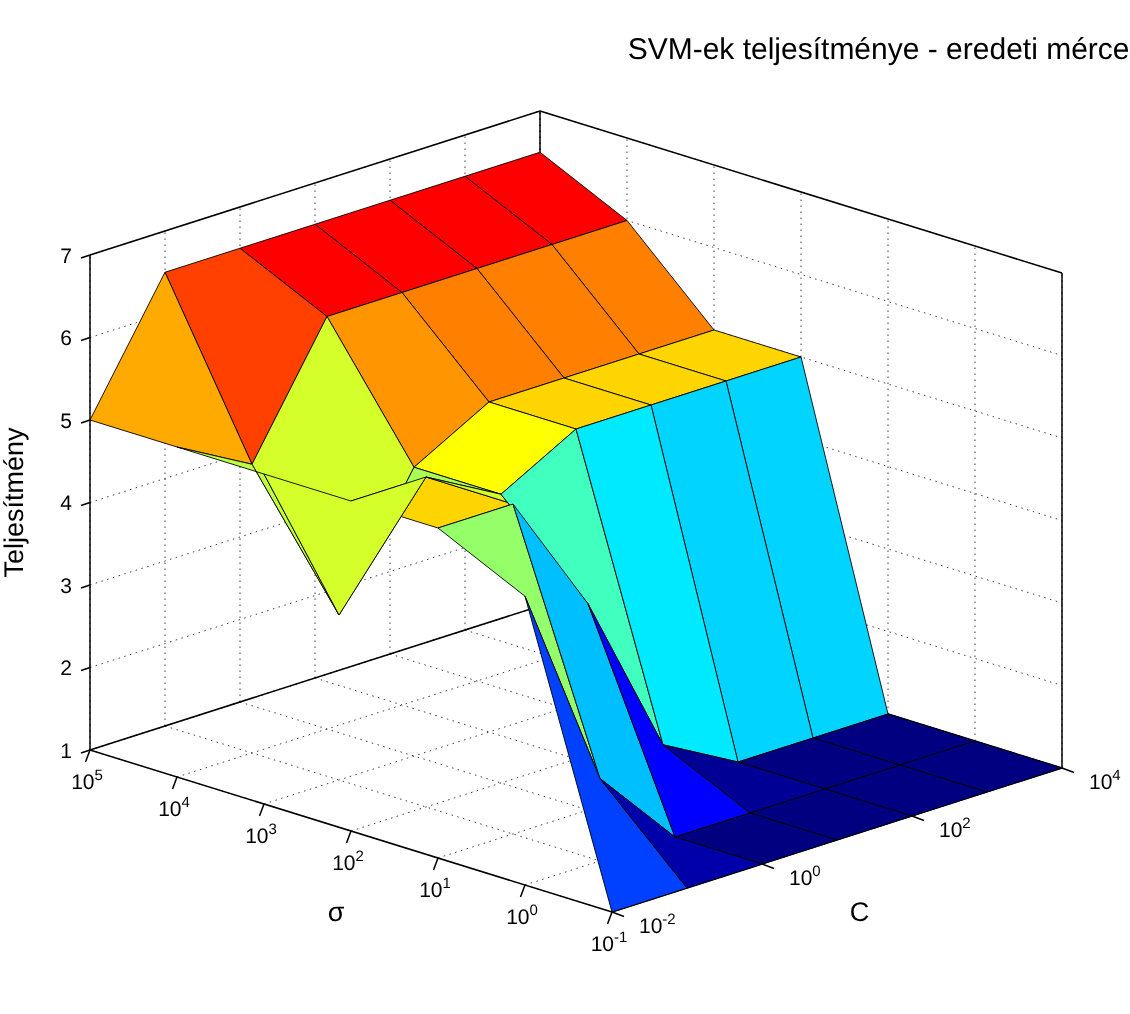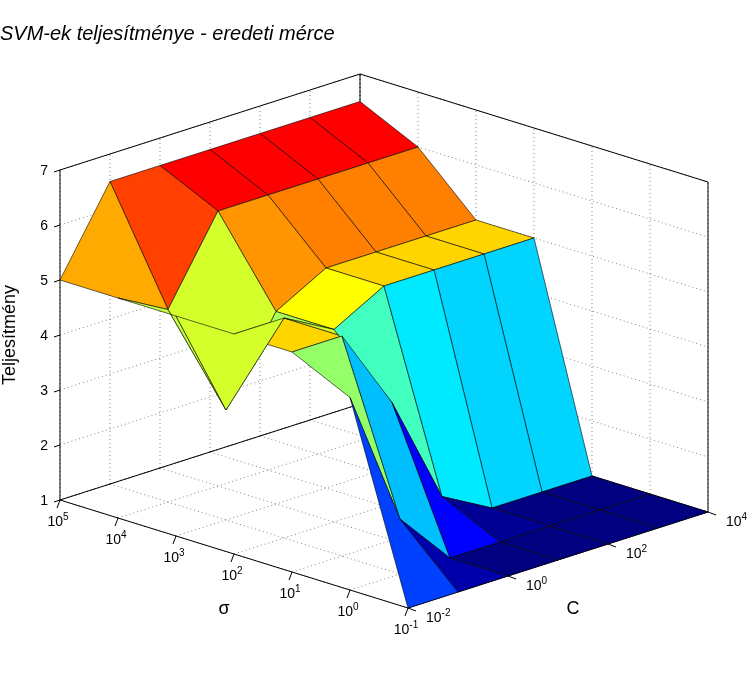--- a/index.html
+++ b/index.html
@@ -10,24 +10,23 @@
     width: 753px;
     height: 676px;
     position: relative;
     overflow: hidden;
   }
   .title {
     position: absolute;
     top: 22px;
     left: 0;
     width: 100%;
-    text-align: left;
+    text-align: right;
     font-size: 20px;
     color: #000;
-    font-style: italic;
   }
   svg.plot {
     position: absolute;
     top: 0;
     left: 0;
   }
   .axis-label {
     font-size: 18px;
     fill: #000;
   }

